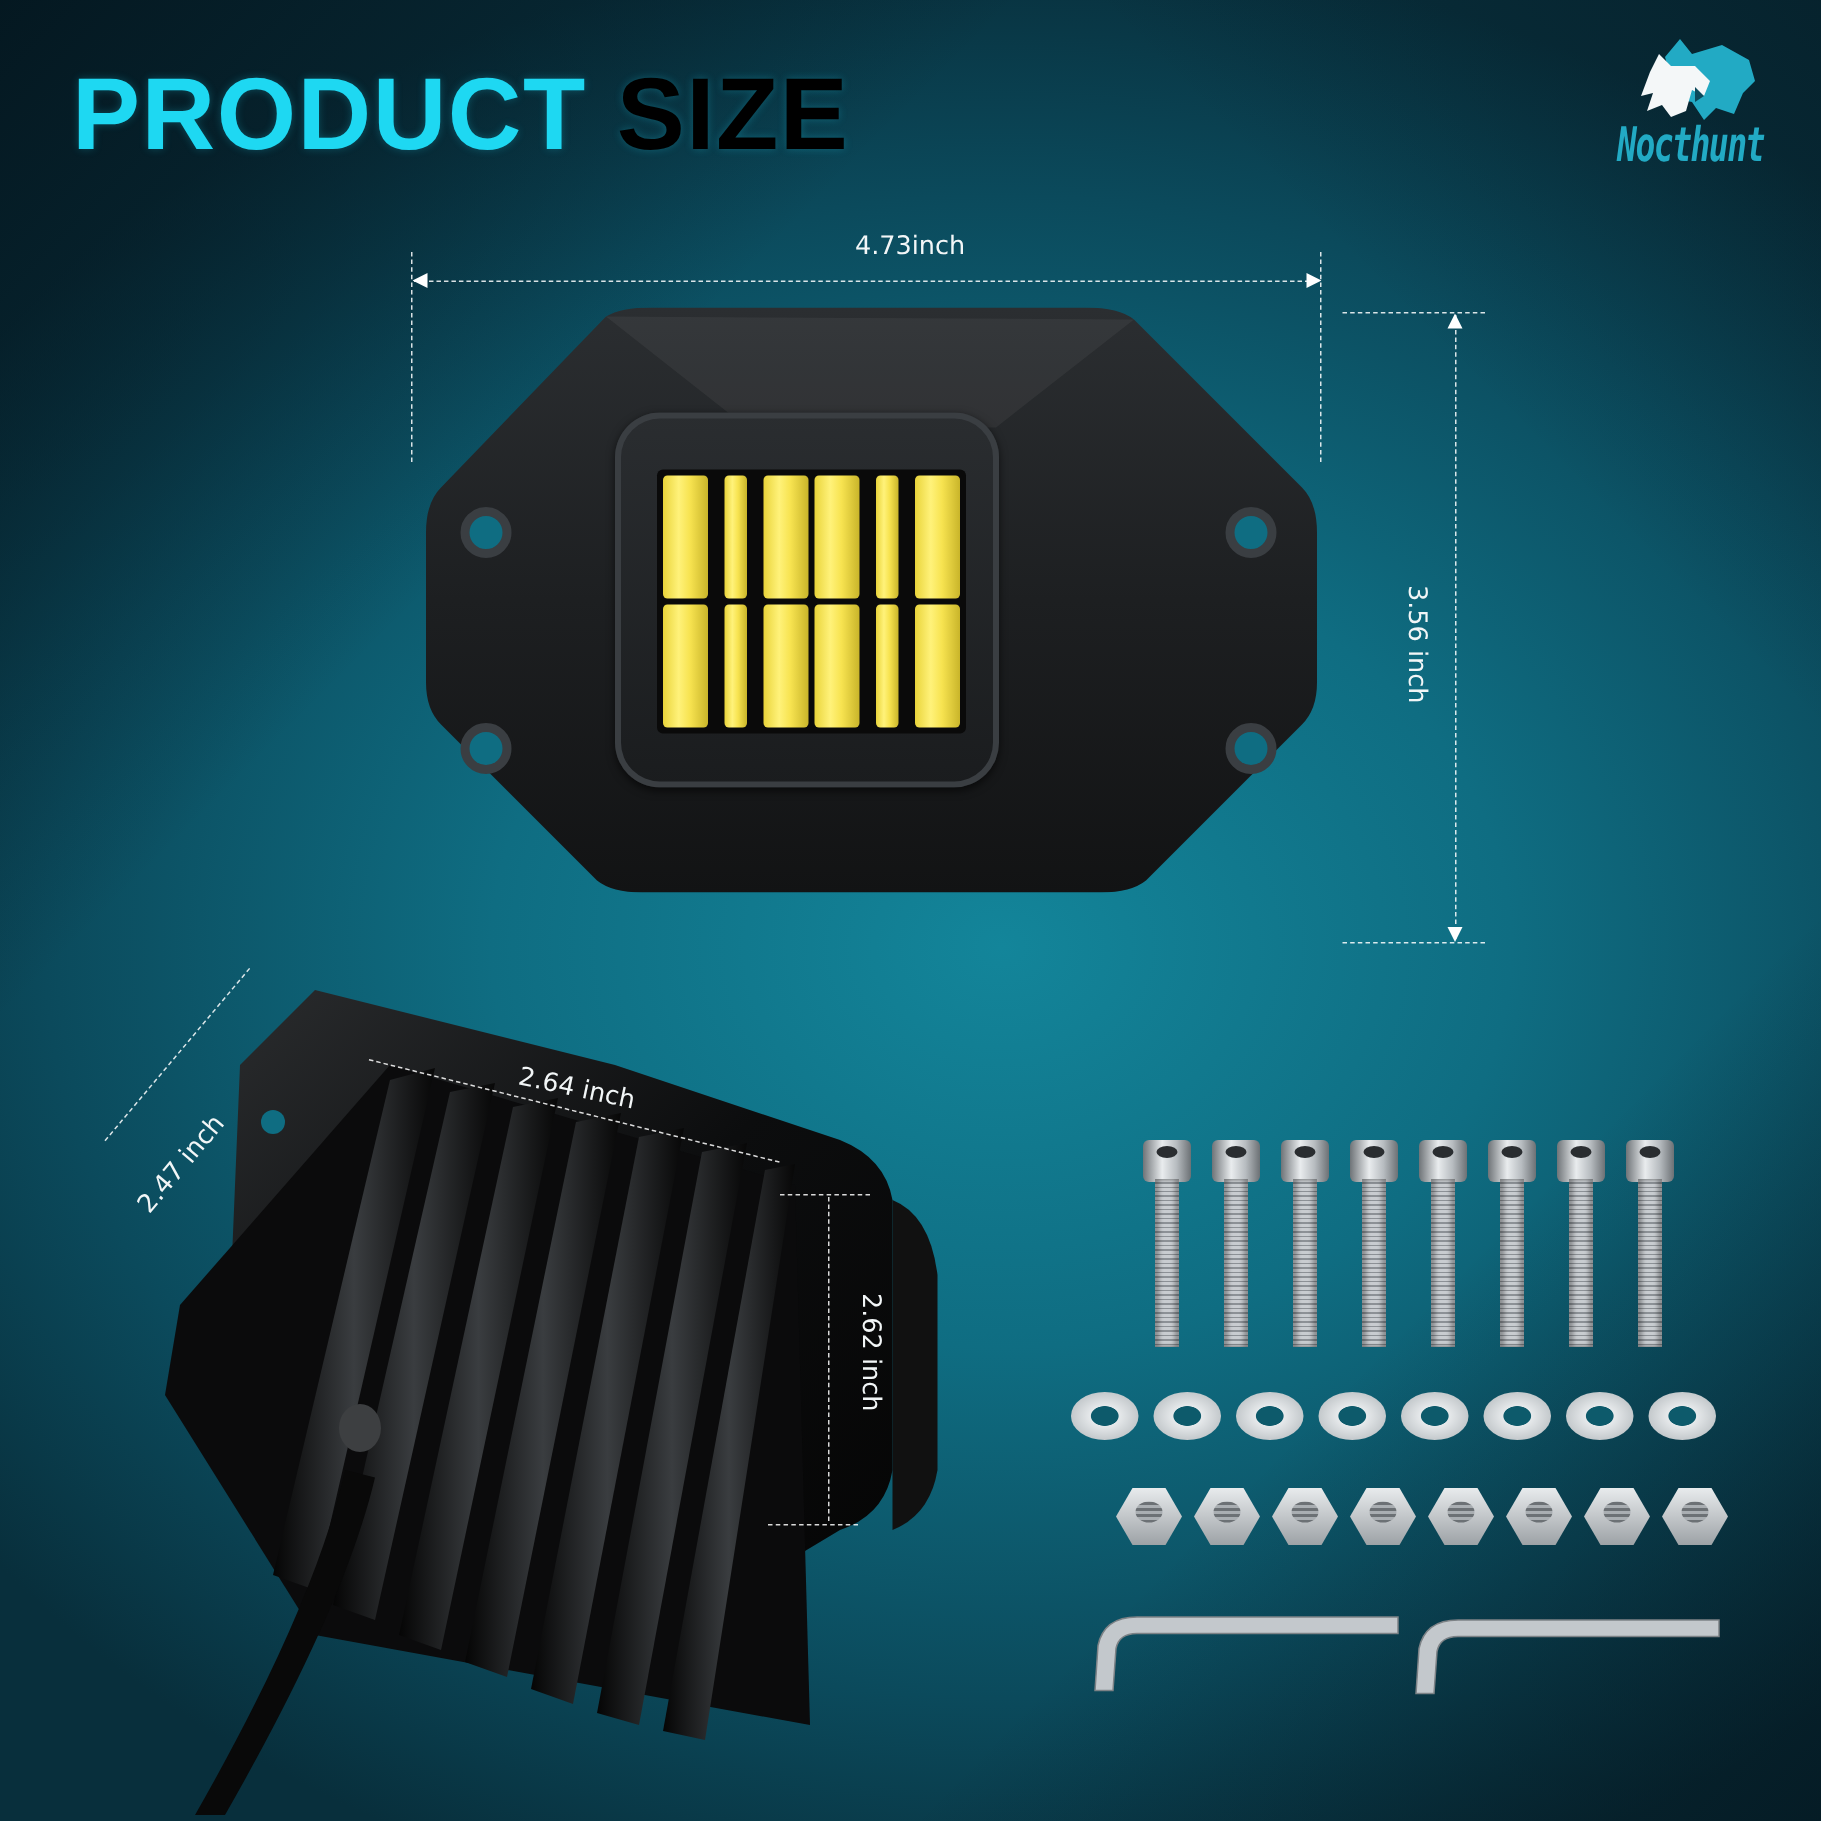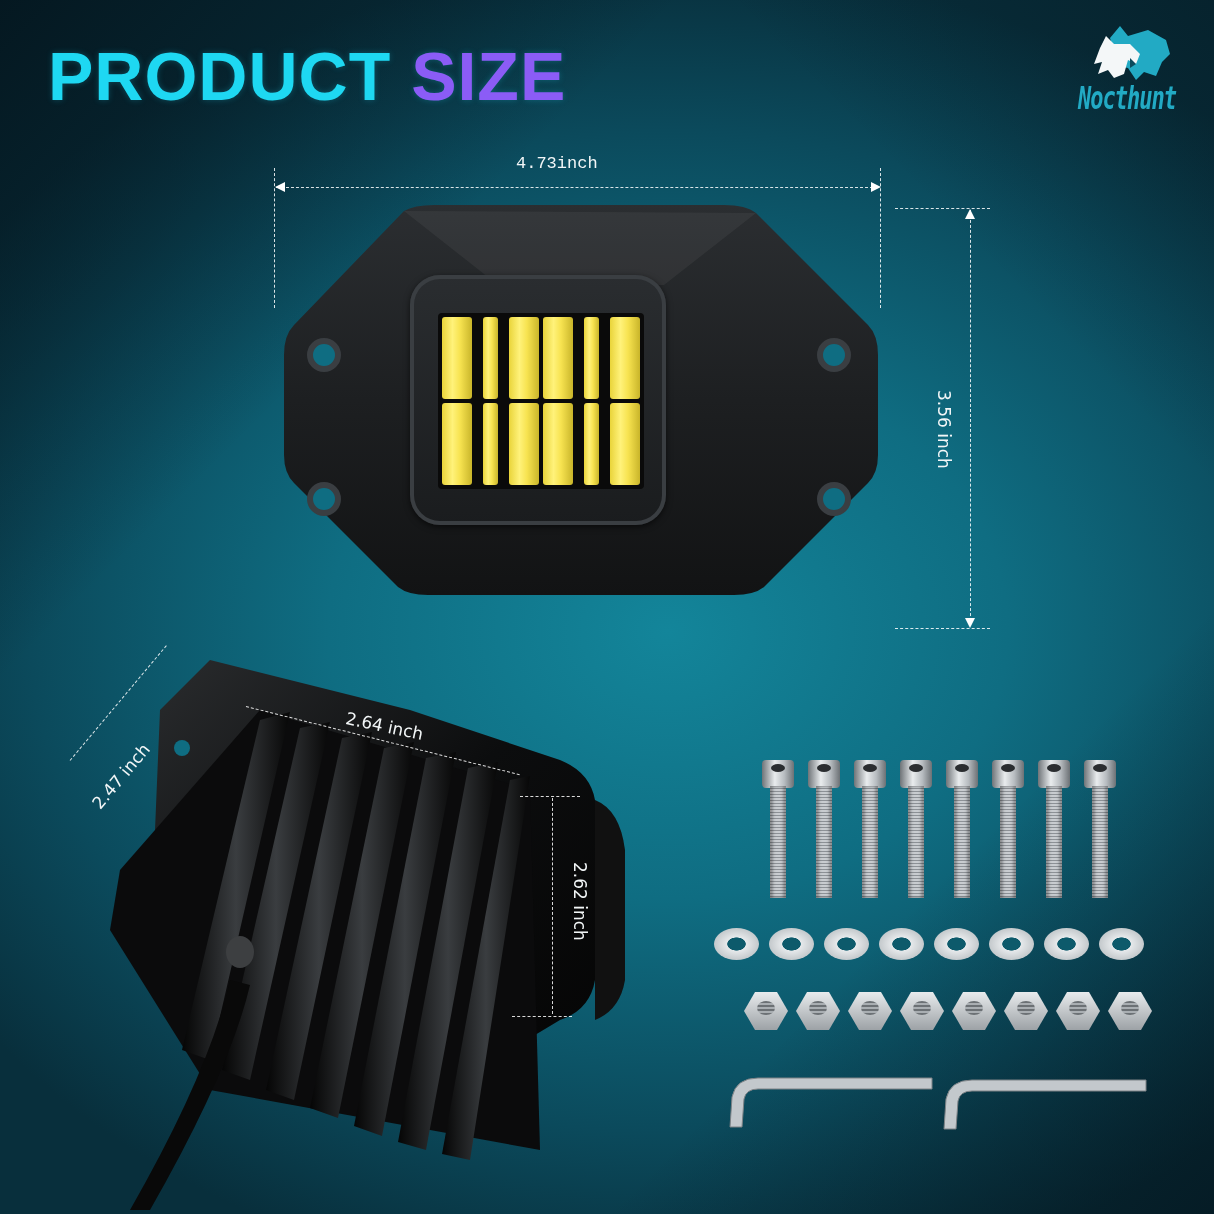--- a/index.html
+++ b/index.html
@@ -15,21 +15,21 @@
       linear-gradient(135deg, rgba(4,20,28,0.85) 0%, rgba(4,20,28,0.0) 28%),
       linear-gradient(315deg, rgba(4,20,28,0.7) 0%, rgba(4,20,28,0.0) 25%),
       linear-gradient(225deg, rgba(4,20,28,0.45) 0%, rgba(4,20,28,0.0) 20%);
   }
   .title {
     position:absolute; left:48px; top:42px;
     font-family:"Liberation Sans", sans-serif; font-weight:700;
     font-size:68px; letter-spacing:1px; line-height:1;
     color:#1ed8f2; text-shadow:0 0 6px rgba(30,216,242,0.25);
   }
-  .title .w2 { color:#8b5cf6; }
+  .title .w2 { color:#000000; }
   .logo { position:absolute; left:1070px; top:18px; width:110px; height:95px;font-style:italic; }
   .logo .word {
     position:absolute; left:4px; top:62px; width:106px; text-align:center;
     font-family:"DejaVu Sans Mono", monospace; font-weight:700; font-size:22px;
     letter-spacing:-1px; color:#22aac4; transform:scaleY(1.45); transform-origin:top;
   }
 
   .dim-label { position:absolute; color:#f2f6f7; font-family:"DejaVu Sans", sans-serif; font-size:17px; white-space:nowrap; }
   .dash-h { position:absolute; height:0; border-top:1.5px dashed rgba(255,255,255,0.85); }
   .dash-v { position:absolute; width:0; border-left:1.5px dashed rgba(255,255,255,0.85); }
@@ -98,21 +98,21 @@
 
 <div class="dash-v" style="left:274px;top:168px;height:140px;"></div>
 <div class="dash-v" style="left:880px;top:168px;height:140px;"></div>
 <div class="dash-h" style="left:276px;top:187px;width:602px;"></div>
 <svg style="position:absolute;left:275px;top:181px" width="12" height="12">
     <path d="M0 6 L10 1 L10 11 Z" fill="#fff"></path>
   </svg>
 <svg style="position:absolute;left:869px;top:181px" width="12" height="12">
     <path d="M12 6 L2 1 L2 11 Z" fill="#fff"></path>
   </svg>
-<div class="dim-label" style="left:516px;top:154px;font-family:Liberation Mono, monospace;">4.73inch</div>
+<div class="dim-label" style="left:570px;top:154px;">4.73inch</div>
 
 <div class="dash-h" style="left:895px;top:208px;width:95px;"></div>
 <div class="dash-h" style="left:895px;top:628px;width:95px;"></div>
 <div class="dash-v" style="left:970px;top:210px;height:416px;"></div>
 <svg style="position:absolute;left:964px;top:209px" width="12" height="12">
     <path d="M6 0 L1 10 L11 10 Z" fill="#fff"></path>
   </svg>
 <svg style="position:absolute;left:964px;top:616px" width="12" height="12">
     <path d="M6 12 L1 2 L11 2 Z" fill="#fff"></path>
   </svg>

